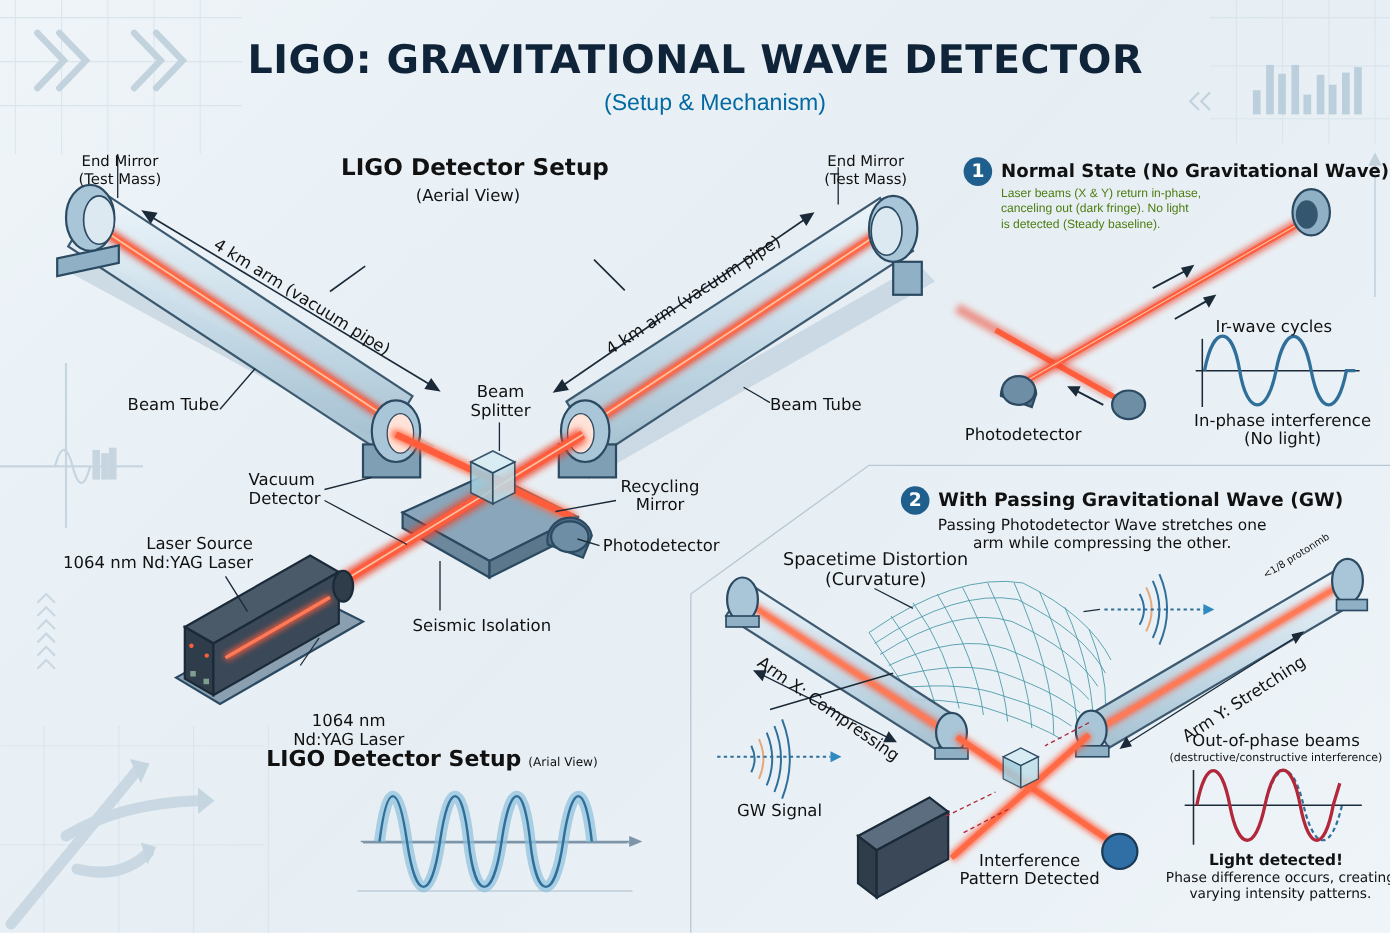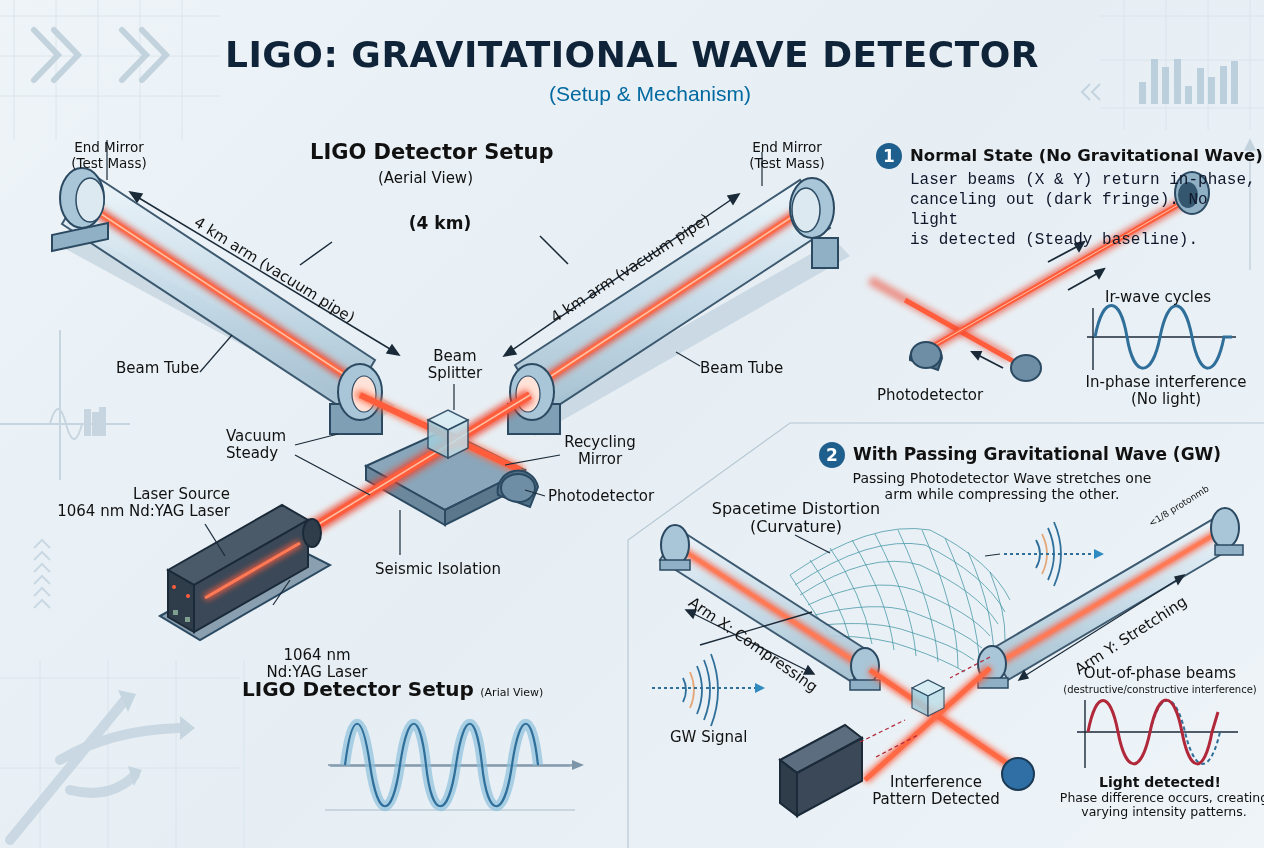--- a/index.html
+++ b/index.html
@@ -10,21 +10,21 @@
   svg.scene{position:absolute;left:0;top:0;}
   .lbl{position:absolute;font-family:"DejaVu Sans","Liberation Sans",sans-serif;color:#111;line-height:1.15;white-space:nowrap;}
   .c{text-align:center;}
   .title{left:0;width:1264px;top:34px;text-align:center;font-family:"DejaVu Sans",sans-serif;font-weight:bold;font-size:36px;color:#0f2439;letter-spacing:0.5px;}
   .subtitle{left:0;width:1260px;top:82px;text-align:center;font-size:21px;color:#0369a1;margin-left:20px;}
   .sm{font-size:13.5px;}
   .md{font-size:15px;}
   .b{font-weight:bold;}
   .badge{display:inline-block;width:26px;height:26px;border-radius:50%;background:#1e5f8e;color:#fff;font-weight:bold;font-size:17px;text-align:center;line-height:26px;margin-right:8px;vertical-align:middle;}
   .hdr{position:absolute;font-family:"DejaVu Sans",sans-serif;font-weight:bold;font-size:16.5px;color:#111;white-space:nowrap;}
-  .desc{position:absolute;font-family:Liberation Mono, monospace;font-size:16px;color:#0f172a;line-height:1.25;}
+  .desc{position:absolute;font-family:Liberation Sans, sans-serif;font-size:11px;color:#4d7c0f;line-height:1.25;}
 </style>
 </head>
 <body>
 
 <svg class="scene" width="1264" height="848" viewBox="0 0 1264 848">
   <defs>
     <linearGradient id="tubeG" x1="0" y1="0" x2="0" y2="1">
       <stop offset="0" stop-color="#eef6fb"></stop>
       <stop offset="0.5" stop-color="#c6dbe8"></stop>
       <stop offset="1" stop-color="#9fbccd"></stop>
@@ -364,41 +364,40 @@
     <path d="M1088,732 C1096,690 1110,690 1118,732 S1141,775 1150,732 S1174,690 1182,732 S1204,775 1212,732 L1218,712" fill="none" stroke="#b0283a" stroke-width="3"></path>
   </g>
 </svg>
 
 <div class="abs title">LIGO: GRAVITATIONAL WAVE DETECTOR</div>
 <div class="abs subtitle">(Setup &amp; Mechanism)</div>
 
 <div class="lbl b" style="left:310px;top:140px;font-size:21px;">LIGO Detector Setup</div>
 <div class="lbl" style="left:378px;top:170px;font-size:15px;">(Aerial View)</div>
 <div class="lbl b c" style="left:330px;top:214px;width:220px;font-size:17px;">
-  <div>(4 km)</div>
 </div>
 <div class="lbl c sm" style="left:64px;top:140px;width:90px;">
   <div>End Mirror</div>
     <div>(Test Mass)</div>
 </div>
 <div class="lbl c sm" style="left:742px;top:140px;width:90px;">
   <div>End Mirror</div>
     <div>(Test Mass)</div>
 </div>
 <div class="lbl md" style="left:200px;top:214px;transform:rotate(32deg);transform-origin:left top;">4 km arm (vacuum pipe)</div>
 <div class="lbl md" style="left:548px;top:312px;transform:rotate(-33deg);transform-origin:left top;">4 km arm (vacuum pipe)</div>
 <div class="lbl md" style="left:116px;top:360px;">Beam Tube</div>
 <div class="lbl md" style="left:700px;top:360px;">Beam Tube</div>
 <div class="lbl c md" style="left:420px;top:348px;width:70px;">
   <div>Beam</div>
     <div>Splitter</div>
 </div>
 <div class="lbl md" style="left:226px;top:428px;text-align:left;">
   <div>Vacuum</div>
-    <div>Steady</div>
+    <div>Detector</div>
 </div>
 <div class="lbl c md" style="left:560px;top:434px;width:80px;">
   <div>Recycling</div>
     <div>Mirror</div>
 </div>
 <div class="lbl md" style="left:548px;top:488px;">Photodetector</div>
 <div class="lbl md" style="left:48px;top:486px;text-align:right;width:182px;">
   <div>Laser Source</div>
     <div>1064 nm Nd:YAG Laser</div>
 </div>

